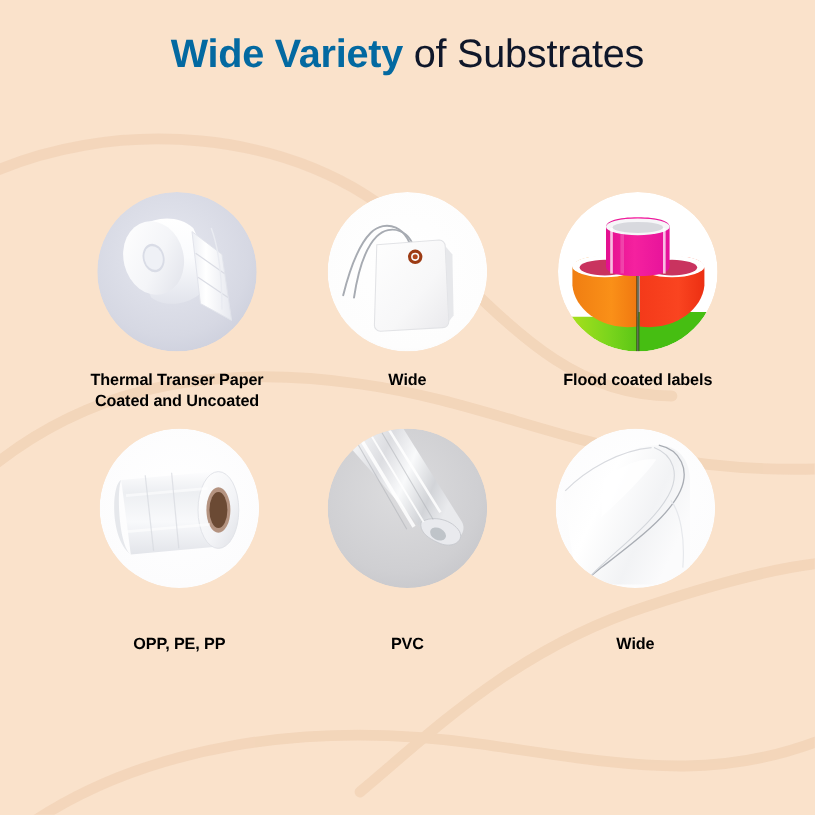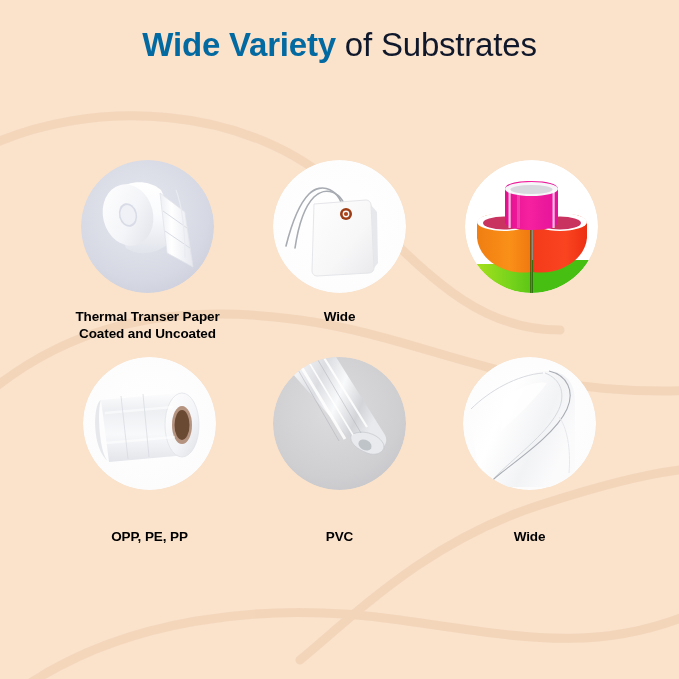--- a/index.html
+++ b/index.html
@@ -245,20 +245,21 @@
 
             <g fill="#FFFFFF" opacity="0.72">
               <rect x="43.5" y="30" width="2.2" height="38"></rect>
               <rect x="87.5" y="30" width="2.2" height="38"></rect>
             </g>
 
             <path d="M52 33 L 55 33 L 55 68 L 52 68 Z" fill="#FFFFFF" opacity="0.18"></path>
           </g>
         </svg>
       </div>
+      <div class="circle-caption">Flood coated labels</div>
     </div>
   </div>
 
   <div class="substrate-row row-2">
 
     <div class="substrate-card card-opp">
       <div class="media-circle">
         <svg viewBox="0 0 133 133" width="133" height="133">
           <defs>
             <radialGradient id="oppBg" cx="50%" cy="45%" r="70%">

